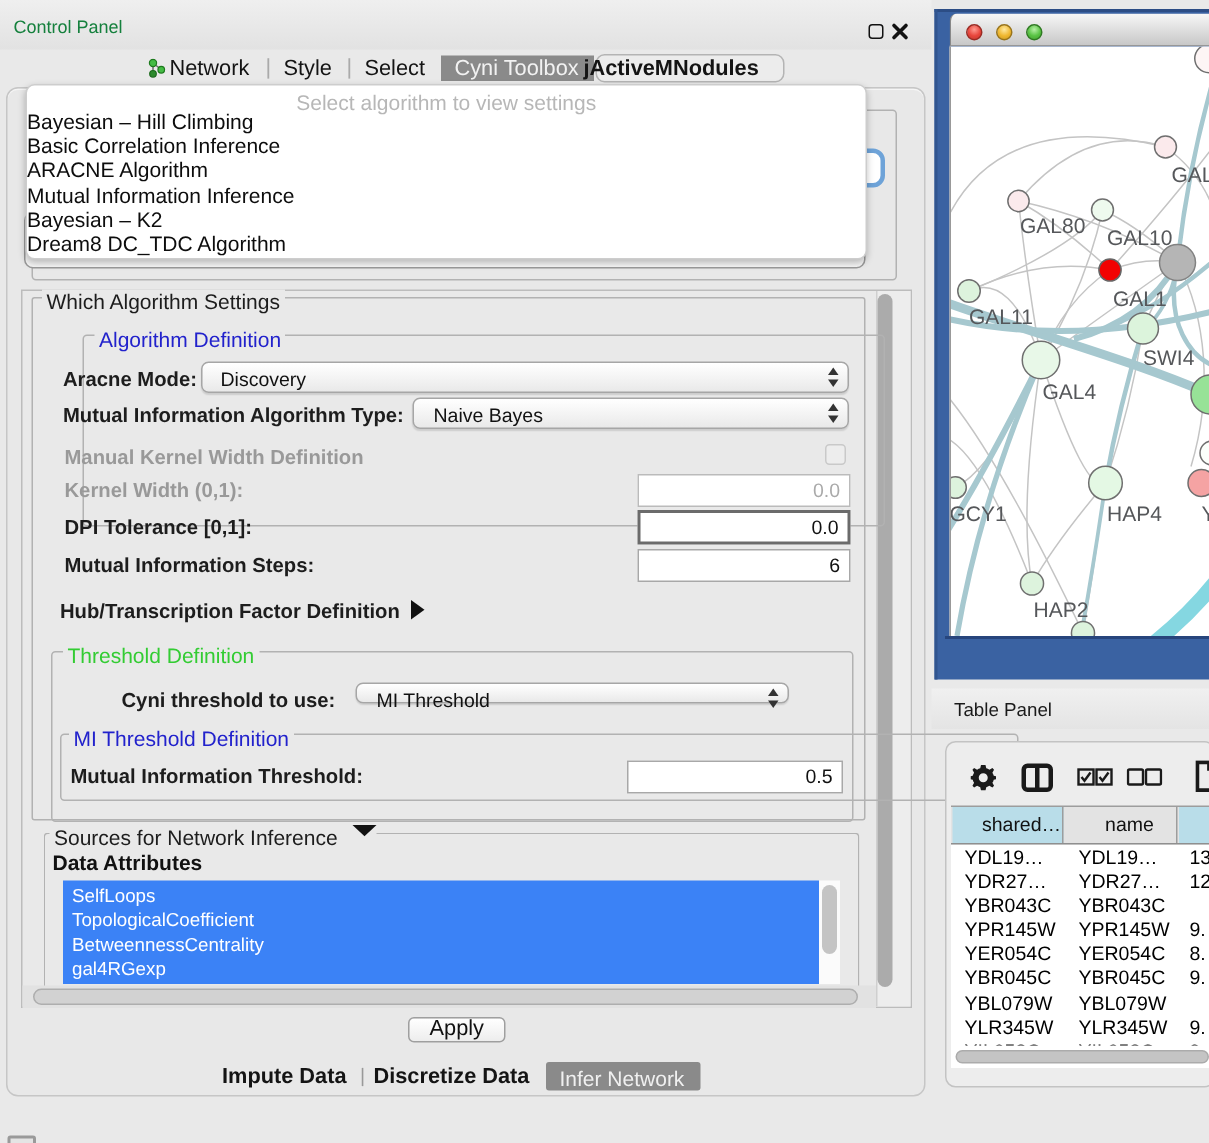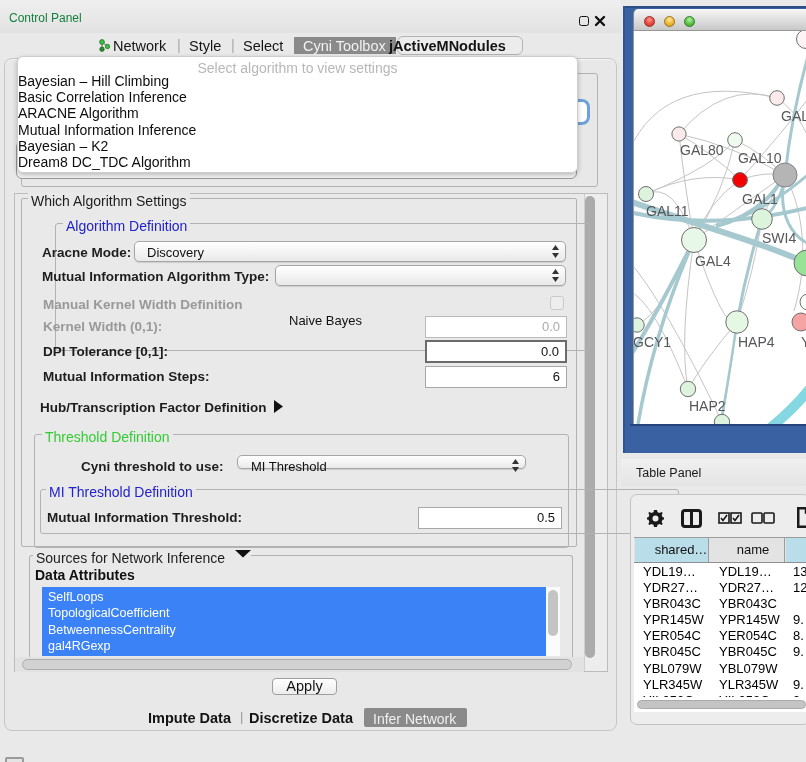--- a/index.html
+++ b/index.html
@@ -70,21 +70,21 @@
 <div class="lbl abs" style="left:42px;top:245px;">Aracne Mode:</div>
 <div class="combo" style="left:134px;top:241px;width:432px;height:21px;">
   <span class="txt" style="left:12px;">Discovery</span>
   <svg class="stepper" width="9" height="15" viewBox="0 0 9 15">
       <path d="M4.5 1 L8 6 L1 6 Z" fill="#333"></path>
       <path d="M4.5 14 L8 9 L1 9 Z" fill="#333"></path>
     </svg>
 </div>
 <div class="lbl abs" style="left:42px;top:269px;">Mutual Information Algorithm Type:</div>
 <div class="combo" style="left:275px;top:265px;width:291px;height:21px;">
-  <span class="txt" style="left:13px;margin-top:44px;">Naive Bayes</span>
+  <span class="txt" style="left:13px;">Naive Bayes</span>
   <svg class="stepper" width="9" height="15" viewBox="0 0 9 15">
       <path d="M4.5 1 L8 6 L1 6 Z" fill="#333"></path>
       <path d="M4.5 14 L8 9 L1 9 Z" fill="#333"></path>
     </svg>
 </div>
 <div class="lbl dis abs" style="left:43px;top:297px;">Manual Kernel Width Definition</div>
 <div class="abs" style="left:550px;top:296px;width:14px;height:14px;background:#ededed;border:1px solid #c9c9c9;border-radius:3px;"></div>
 <div class="lbl dis abs" style="left:43px;top:319px;">Kernel Width (0,1):</div>
 <div class="field" style="left:425px;top:316px;width:142px;height:22px;color:#aaa;border-color:#bbb;line-height:20px;">0.0</div>
 <div class="lbl abs" style="left:43px;top:344px;">DPI Tolerance [0,1]:</div>

